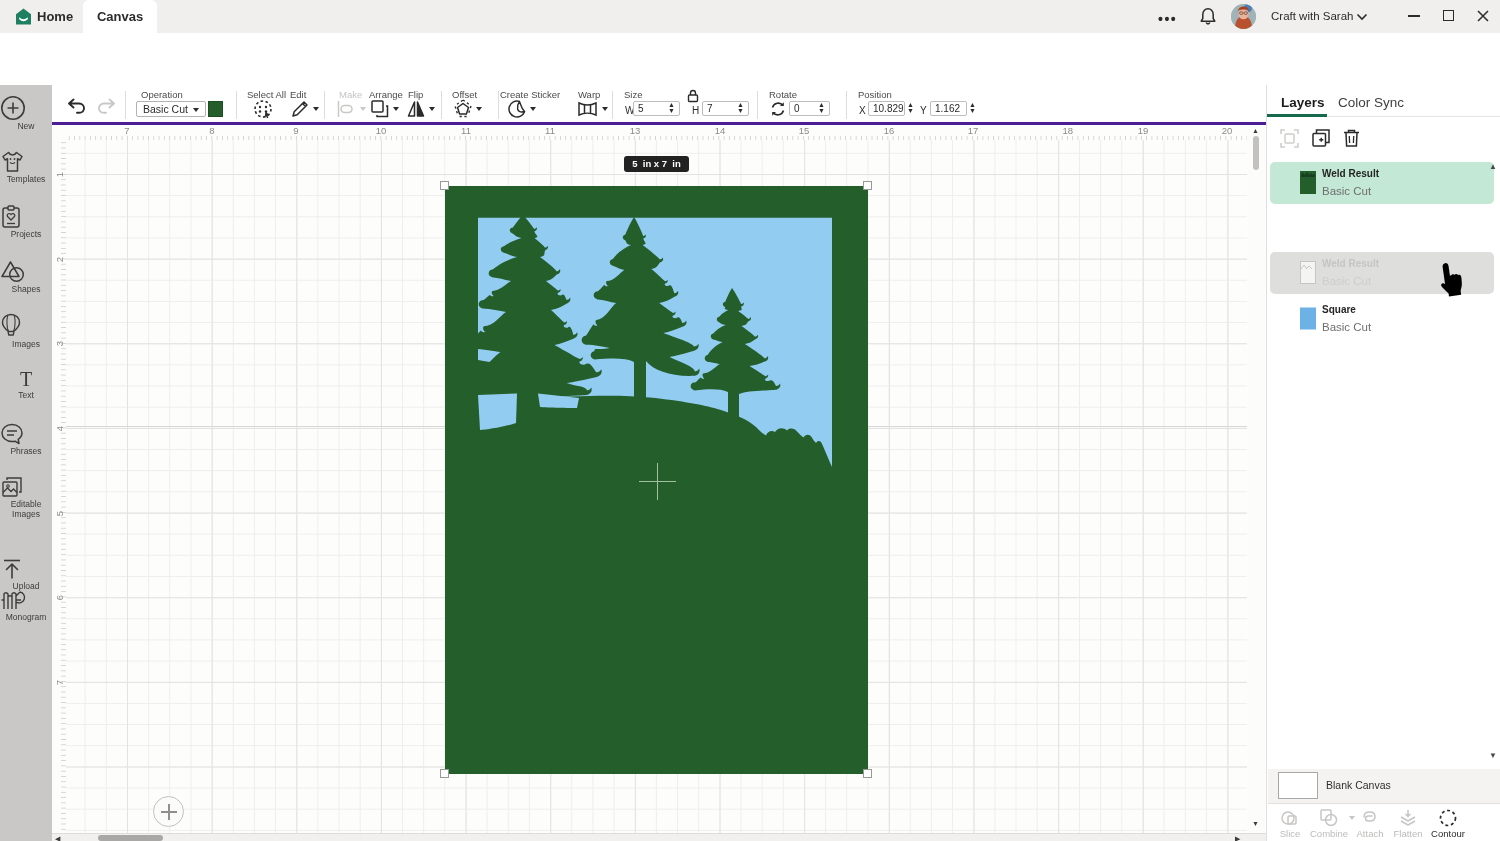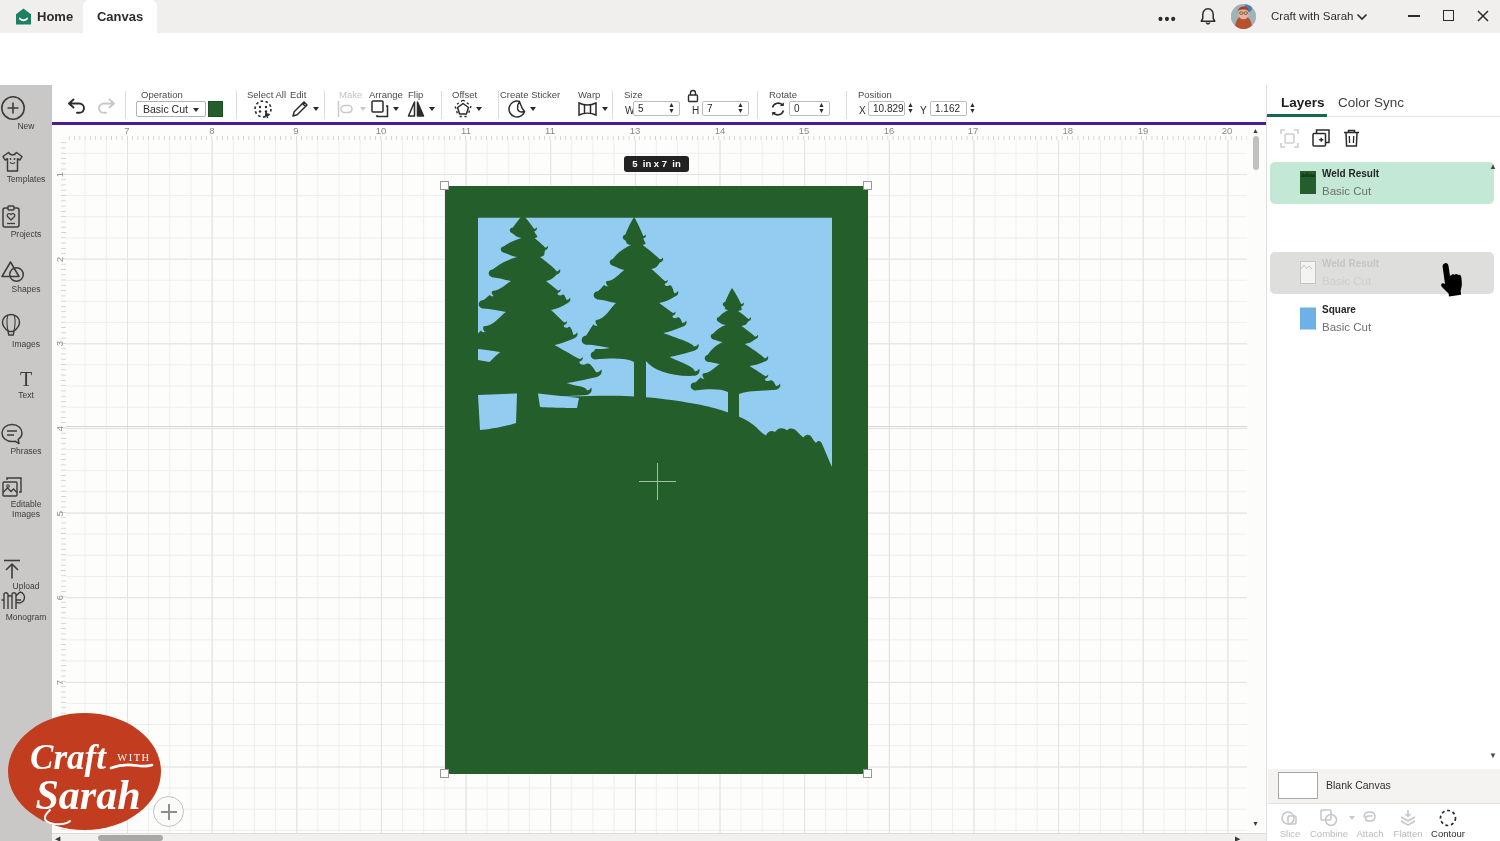--- a/index.html
+++ b/index.html
@@ -337,30 +337,20 @@
       <div class="abs" style="left:46px;top:1px;width:65px;height:6px;background:#a9a8a7;border-radius:3px"></div>
       <div class="abs" style="left:1183px;top:1px;width:8px;height:7px;color:#3c3c3c;font-size:7px;line-height:7px">▶</div>
     </div>
     <div id="vsb">
       <div class="abs" style="left:4px;top:2px;width:9px;height:8px;color:#3c3c3c;font-size:7px;line-height:8px">▲</div>
       <div class="abs" style="left:5px;top:11px;width:6px;height:34px;background:#c2c1c0;border-radius:3px"></div>
       <div class="abs" style="left:4px;top:695px;width:9px;height:8px;color:#3c3c3c;font-size:7px;line-height:8px">▼</div>
     </div>
   </div>
 
-  <div class="abs" style="left:8px;top:713px;width:153px;height:117px;z-index:30">
-    <svg width="153" height="117" viewBox="0 0 153 117">
-      <ellipse cx="76.5" cy="58.5" rx="76.5" ry="58.5" fill="#c23d1f"></ellipse>
-      <text x="60" y="56" font-family="Liberation Serif,serif" font-style="italic" font-weight="700" font-size="35" fill="#ffffff" text-anchor="middle">Craft</text>
-      <text x="126" y="48" font-family="Liberation Serif,serif" font-size="10.5" fill="#ffffff" text-anchor="middle" letter-spacing="1.5">WITH</text>
-      <path d="M 103 55 Q 115 50.5 128 52.5 Q 138 54 144 52" stroke="#ffffff" stroke-width="2.6" fill="none" stroke-linecap="round"></path>
-      <text x="80" y="96" font-family="Liberation Serif,serif" font-style="italic" font-weight="700" font-size="42" fill="#ffffff" text-anchor="middle">Sarah</text>
-      <path d="M 42 97 Q 30 108 46 111 Q 58 112 62 108" stroke="#ffffff" stroke-width="2" fill="none" stroke-linecap="round"></path>
-    </svg>
-  </div>
 
   <div id="rightpanel">
     <div class="abs" style="left:0;top:31px;width:233px;height:1px;background:#e6e5e4"></div>
     <div class="abs" style="left:14px;top:10px;font-size:13.5px;font-weight:700;color:#1d1d1d">Layers</div>
     <div class="abs" style="left:71px;top:10px;font-size:13.5px;color:#3f3f3f">Color Sync</div>
     <div class="abs" style="left:0;top:29px;width:60px;height:3px;background:#17694b"></div>
 
     <svg class="abs" style="left:13px;top:44px" width="19" height="19" viewBox="0 0 19 19">
       <path d="M1 5 L1 1 L5 1 M14 1 L18 1 L18 5 M18 14 L18 18 L14 18 M5 18 L1 18 L1 14" fill="none" stroke="#cfcecd" stroke-width="1.6"></path>
       <rect x="5" y="5" width="9" height="9" rx="1" fill="none" stroke="#cfcecd" stroke-width="1.5"></rect>

